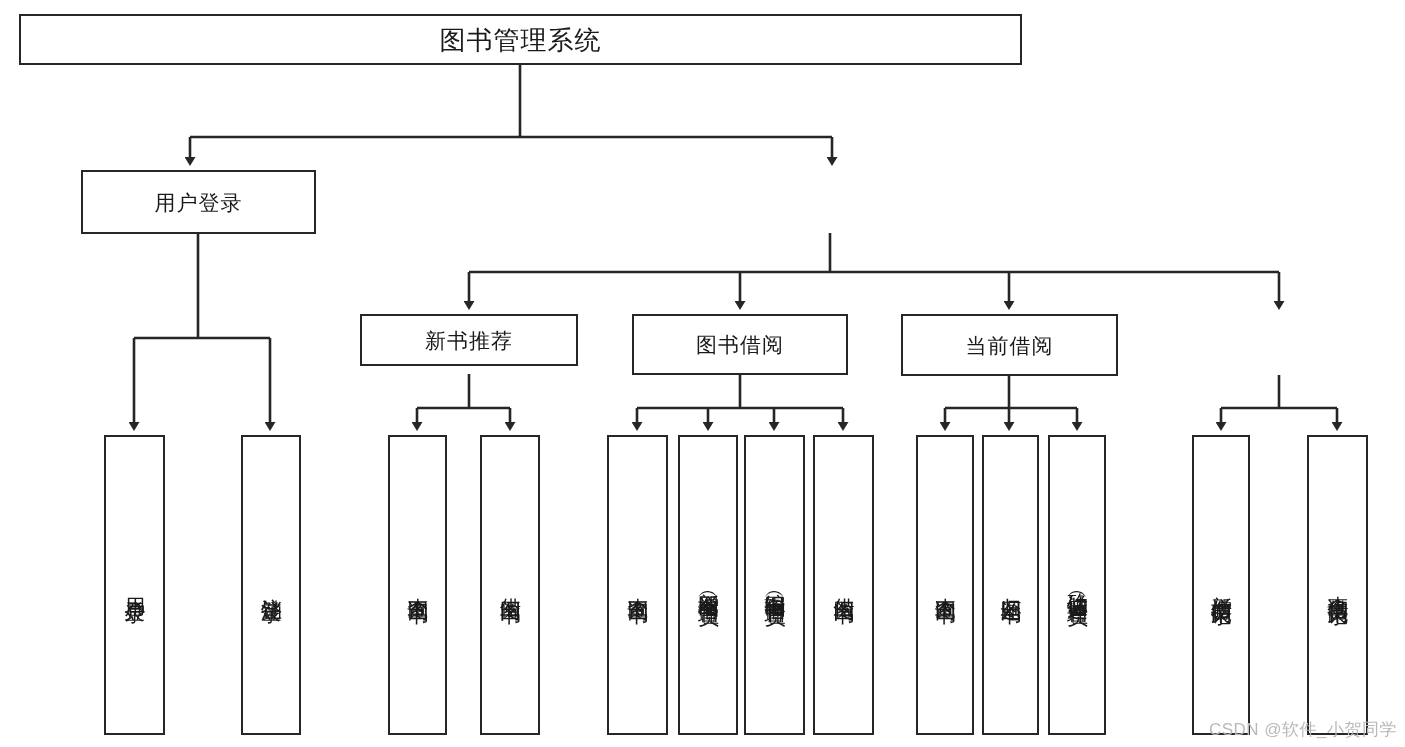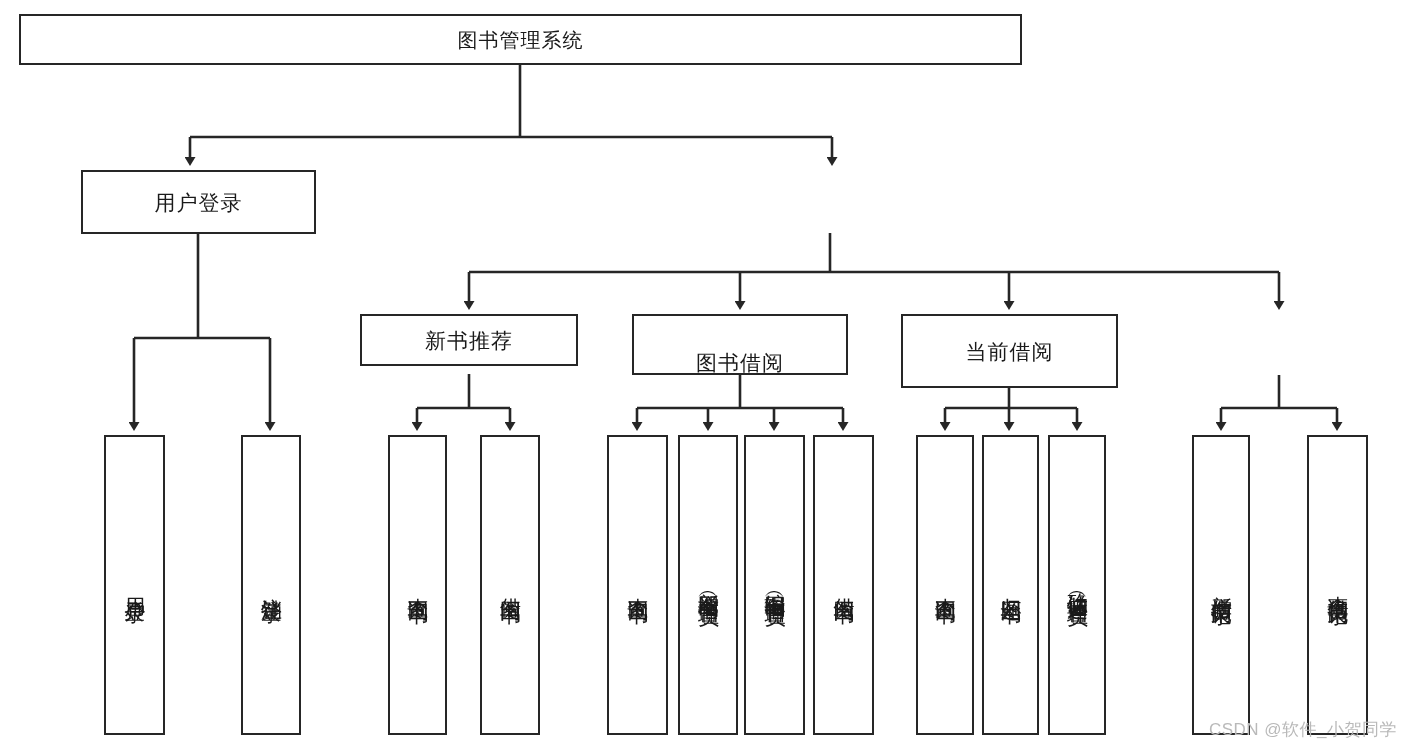--- a/index.html
+++ b/index.html
@@ -20,21 +20,21 @@
     display:flex;
     align-items:center;
     justify-content:center;
     color:#1a1a1a;
   }
   .node.horiz{
     font-size:21px;
     letter-spacing:1px;
     line-height:1;
   }
-  .node.root{font-size:20px;}
+  .node.root{font-size:26px;}
   .node.vert{
     writing-mode:vertical-rl;
     text-orientation:upright;
     font-size:21px;
     line-height:1.28;
     letter-spacing:2px;
     padding:4px 0;
     text-align:center;
   }
   .node.vert .vtxt{
@@ -115,25 +115,25 @@
 
   <div class="node horiz" style="left:81px;top:170px;width:235px;height:64px;">
     <span>用户登录</span>
   </div>
 
 
   <div class="node horiz" style="left:360px;top:314px;width:218px;height:52px;justify-content:center;">
     <span>新书推荐</span>
   </div>
 
-  <div class="node horiz" style="left:632px;top:314px;width:216px;height:61px;align-items:flex-end;">
+  <div class="node horiz" style="left:632px;top:314px;width:216px;height:61px;">
     <span>图书借阅</span>
   </div>
 
-  <div class="node horiz" style="left:901px;top:314px;width:217px;height:74px;text-align:right;">
+  <div class="node horiz" style="left:901px;top:314px;width:217px;height:62px;text-align:right;">
     <span>当前借阅</span>
   </div>
 
 
   <div class="node vert" style="left:104px;top:435px;width:61px;height:300px;">
     <span class="vtxt">用户登录</span>
   </div>
 
   <div class="node vert" style="left:241px;top:435px;width:60px;height:300px;">
     <span class="vtxt">注销登录</span>

